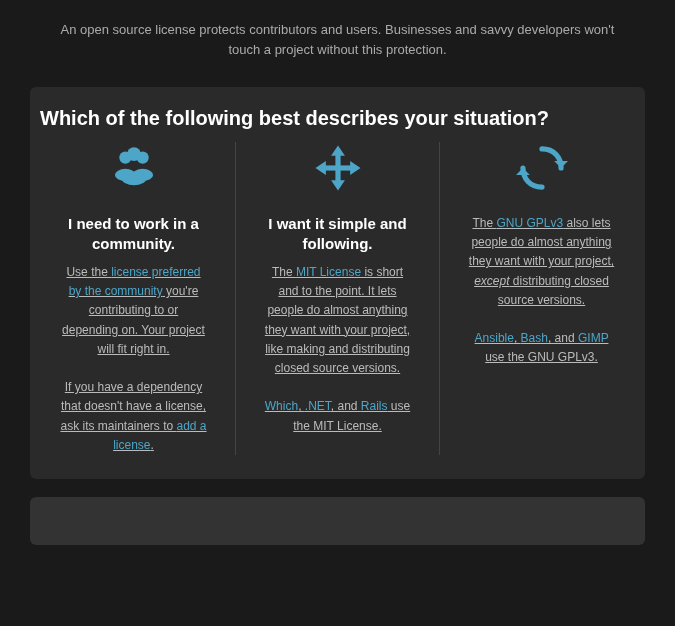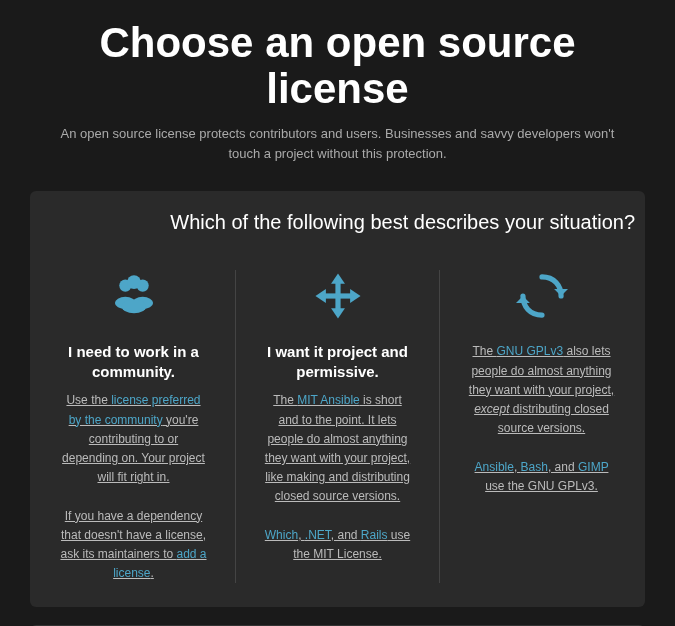--- a/index.html
+++ b/index.html
@@ -34,25 +34,25 @@
     }
 
     
     .section-box {
       background-color: #2a2a2a;
       border-radius: 6px;
       margin: 18px 30px;
       padding: 20px 10px 24px;
     }
     .section-title {
-      text-align: right;
+      text-align: left;
       font-size: 20px;
-      font-weight: 400;
+      font-weight: 700;
       color: #ffffff;
-      margin-bottom: 36px;
+      margin-bottom: 12px;
     }
 
     
     .cards-row {
       display: flex;
       justify-content: space-around;
       align-items: flex-start;
       gap: 18px;
       padding: 0 10px;
     }
@@ -104,21 +104,20 @@
     .icon-permissive svg,
     .icon-sharing svg {
       width: 52px;
       height: 52px;
     }
   </style>
 </head>
 <body>
 
 <div class="header">
-  <h1>Choose an open source license</h1>
   <p>An open source license protects contributors and users. Businesses and savvy developers won't touch a project without this protection.</p>
 </div>
 
 <div class="section-box">
   <div class="section-title">Which of the following best describes your situation?</div>
   <div class="cards-row">
 
     <div class="card">
       <span class="card-icon icon-community">
         <svg viewBox="0 0 60 60" fill="none" xmlns="http://www.w3.org/2000/svg">
@@ -145,23 +144,23 @@
         <svg viewBox="0 0 60 60" fill="none" xmlns="http://www.w3.org/2000/svg">
 
           <polygon points="30,4 22,16 38,16" fill="#4da6c8"></polygon>
           <polygon points="30,56 22,44 38,44" fill="#4da6c8"></polygon>
           <rect x="27" y="14" width="6" height="32" fill="#4da6c8"></rect>
           <polygon points="4,30 16,22 16,38" fill="#4da6c8"></polygon>
           <polygon points="56,30 44,22 44,38" fill="#4da6c8"></polygon>
           <rect x="14" y="27" width="32" height="6" fill="#4da6c8"></rect>
         </svg>
       </span>
-      <div class="card-heading">I want it project and permissive.</div>
+      <div class="card-heading">I want it simple and following.</div>
       <div class="card-body">
-        The <a href="#">MIT Ansible</a> is short and to the point. It lets people do almost anything they want with your project, like making and distributing closed source versions.<br><br>
+        The <a href="#">MIT License</a> is short and to the point. It lets people do almost anything they want with your project, like making and distributing closed source versions.<br><br>
         <a href="#">Which</a>, <a href="#">.NET</a>, and <a href="#">Rails</a> use the MIT License.
       </div>
     </div>
 
     <div class="card-divider"></div>
 
     <div class="card">
       <span class="card-icon icon-sharing">
         <svg viewBox="0 0 60 60" fill="none" xmlns="http://www.w3.org/2000/svg">
 

